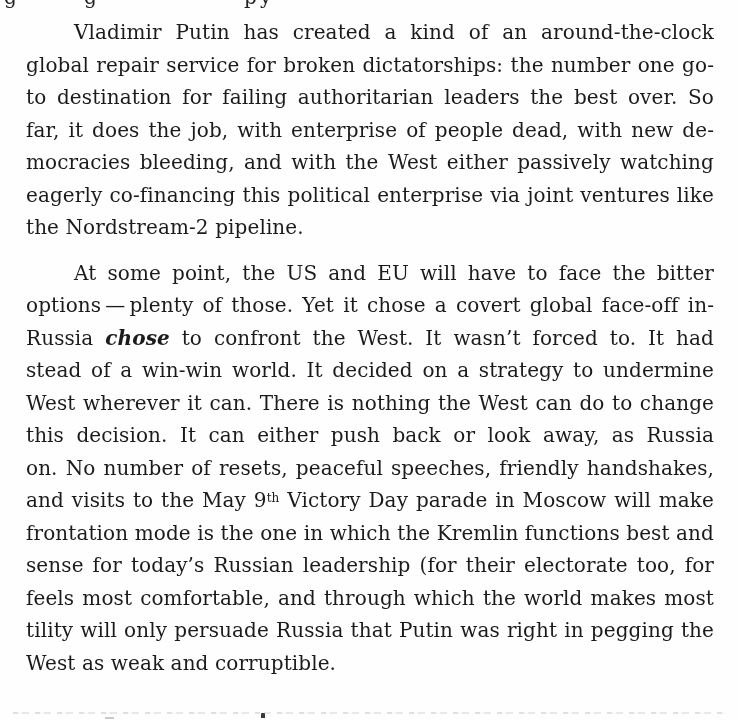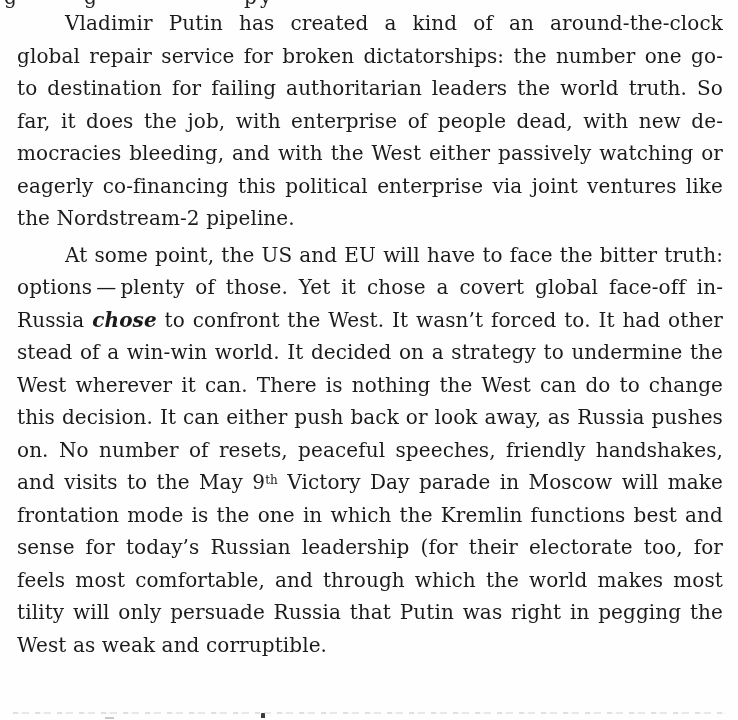--- a/index.html
+++ b/index.html
@@ -32,21 +32,21 @@
     line-height: 24px;
     color: #222;
   }
   
   #page-body {
     position: absolute;
     top: 3px;
     left: 13px;
     width: 714px;
   }
-  .paragraph { margin: 4px; padding: 0; }
+  .paragraph { margin: 13px; padding: 0; }
   .line {
     font-size: 20px;
     line-height: 32.5px;
     letter-spacing: 0.1px;
     text-align: justify;
     text-align-last: justify;
     white-space: normal;
     overflow: hidden;
     height: 32.5px;
   }
@@ -98,21 +98,21 @@
   <div id="clip-top">
       <span class="frag" style="left: 4px;">g</span>
       <span class="frag" style="left: 84px;">g</span>
       <span class="frag" style="left: 244px;">p</span>
       <span class="frag" style="left: 260px;">y</span>
     </div>
   <div id="page-body">
       <div class="paragraph">
         <div class="line indent">Vladimir Putin has created a kind of an around-the-clock</div>
         <div class="line">global repair service for broken dictatorships: the number one go-</div>
-        <div class="line">to destination for failing authoritarian leaders the world truth. So</div>
+        <div class="line">to destination for failing authoritarian leaders the best over. So</div>
         <div class="line">far, it does the job, with enterprise of people dead, with new de-</div>
         <div class="line">mocracies bleeding, and with the West either passively watching or</div>
         <div class="line">eagerly co-financing this political enterprise via joint ventures like</div>
         <div class="line last">the Nordstream-2 pipeline.</div>
       </div>
       <div class="paragraph">
         <div class="line indent">At some point, the US and EU will have to face the bitter truth:</div>
         <div class="line">options — plenty of those. Yet it chose a covert global face-off in-</div>
         <div class="line"><span>Russia </span><span class="bi">chose</span><span> to confront the West. It wasn’t forced to. It had other</span></div>
         <div class="line">stead of a win-win world. It decided on a strategy to undermine the</div>

